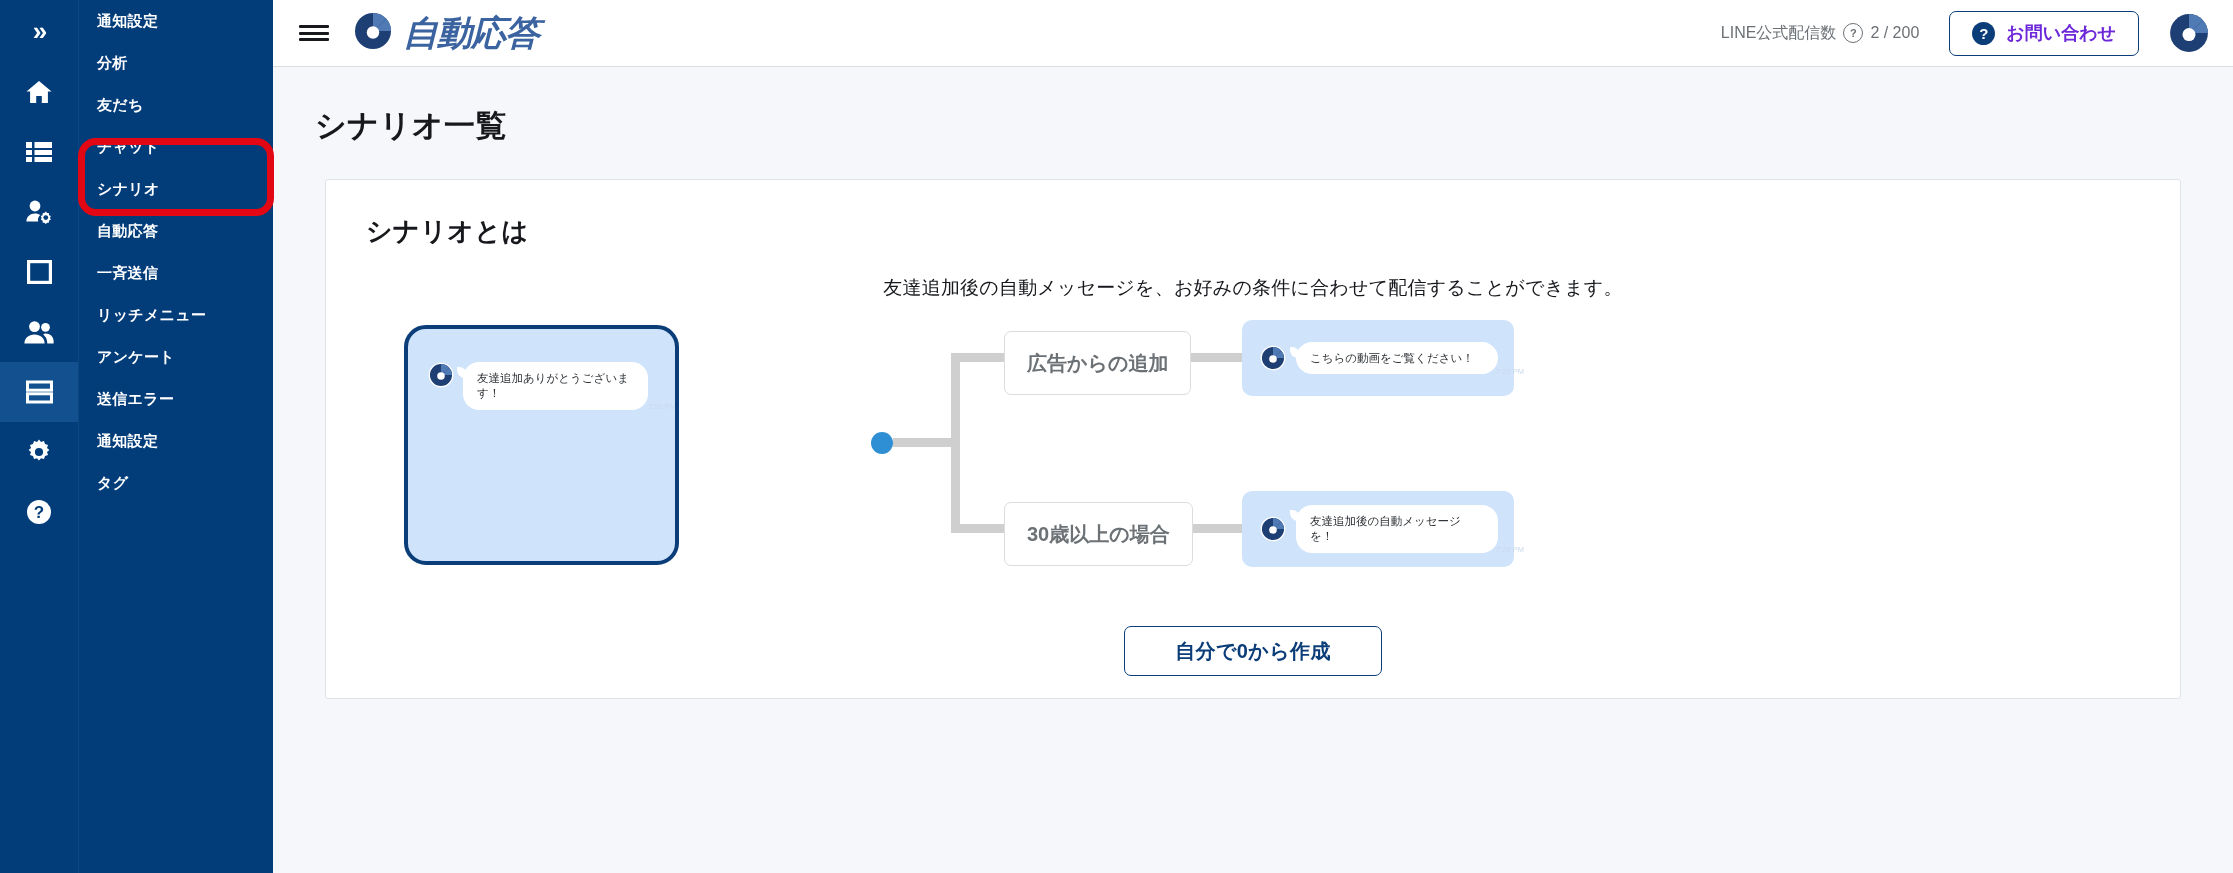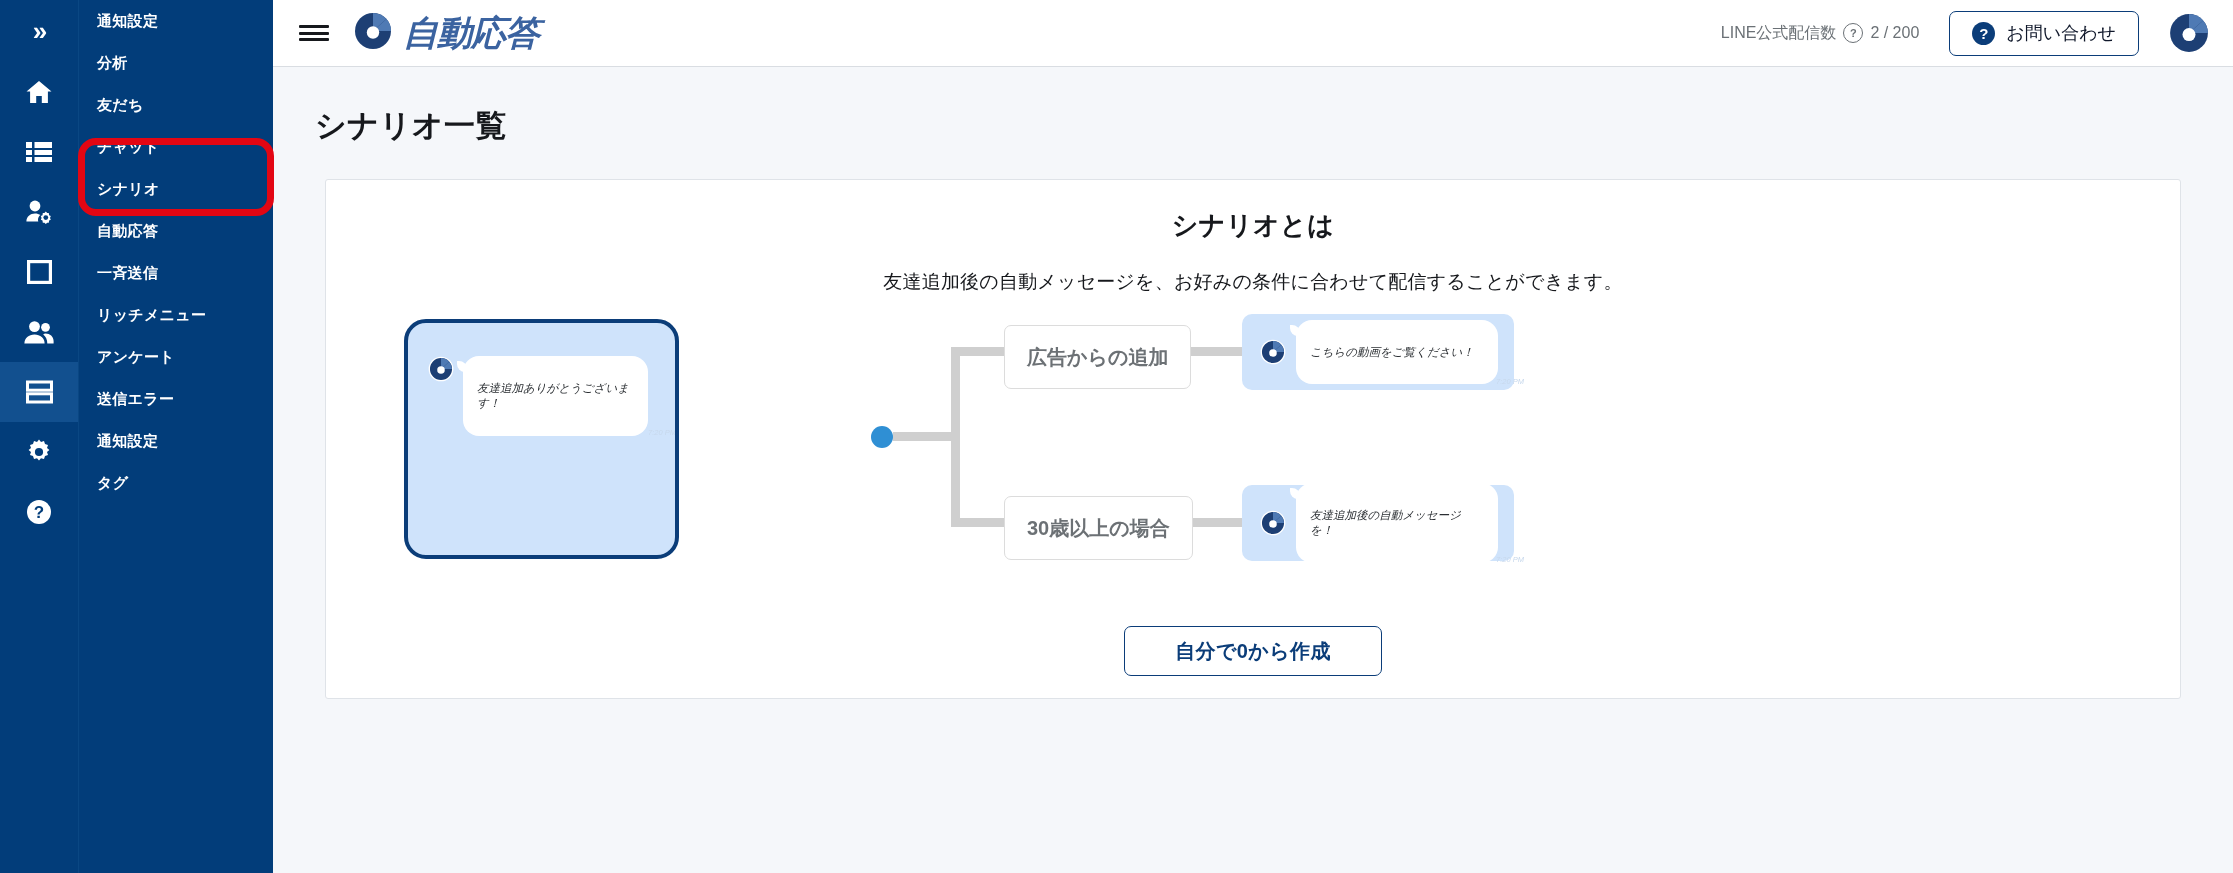--- a/index.html
+++ b/index.html
@@ -82,53 +82,53 @@
   .contact-btn{
     display:flex;align-items:center;gap:11px;
     border:1.6px solid #0b3d79;border-radius:7px;
     height:43px;padding:0 22px;margin-left:30px;background:#fff;cursor:pointer;
   }
   .contact-ico{
     width:23px;height:23px;border-radius:50%;background:#0b3d79;color:#fff;
     display:flex;align-items:center;justify-content:center;font-size:15px;font-weight:700;
     line-height:1;
   }
-  .contact-lbl{color:#0f172a;font-size:18px;font-weight:400;white-space:nowrap;}
+  .contact-lbl{color:#6d28d9;font-size:18px;font-weight:700;white-space:nowrap;}
   .avatar{margin-left:28px;width:44px;height:44px;display:flex;align-items:center;justify-content:center;cursor:pointer;}
 
   
   .main{flex:1;background:#f5f7fa;overflow:hidden;position:relative;}
   .page-title{
     font-size:31px;font-weight:700;color:#16181c;
     margin:0;padding:38px 0 0 42px;letter-spacing:.5px;
   }
   .card{
     margin:32px 52px 0 52px;background:#ffffff;border:1px solid #dfe3e8;
     border-radius:3px;padding:28px 40px 0 40px;box-sizing:border-box;
     height:520px;position:relative;
   }
-  .card-title{font-size:26px;font-weight:700;color:#16181c;margin:0 0 0 0;letter-spacing:.5px;text-align:center;}
+  .card-title{font-size:26px;font-weight:700;color:#16181c;margin:6px 0 0 0;letter-spacing:.5px;}
   .card-sub{
     font-size:19px;color:#16181c;text-align:center;margin:26px 0 0 0;letter-spacing:.2px;
   }
 
   
   .diagram{position:relative;height:250px;margin-top:24px;}
   .phone{
     position:absolute;left:38px;top:0;width:275px;height:210px;
     background:#cfe3fb;border:4px solid #0b3d79;border-radius:22px;
     box-sizing:border-box;overflow:hidden;
   }
   .phone.deep{height:240px;}
   .msgrow{display:flex;align-items:flex-start;padding:33px 14px 0 20px;}
   .ava-mark{width:26px;height:26px;flex:0 0 26px;margin-right:9px;}
   .bubble{
     position:relative;background:#ffffff;border-radius:16px;
-    padding:25px 14px;font-size:11.5px;color:#2b2f33;line-height:1.3;
-    min-width:150px;box-sizing:border-box;flex:1;max-width:185px;font-style:italic;
+    padding:9px 14px;font-size:11.5px;color:#2b2f33;line-height:1.3;
+    min-width:150px;box-sizing:border-box;flex:1;max-width:185px;
   }
   .bubble:before{
     content:"";position:absolute;left:-6px;top:5px;width:10px;height:11px;
     background:#ffffff;border-radius:0 8px 0 8px;
   }
   .bubble .ts{
     position:absolute;right:-28px;bottom:-2px;font-size:7.5px;color:#c7d8ec;white-space:nowrap;
   }
 
   .node-dot{

